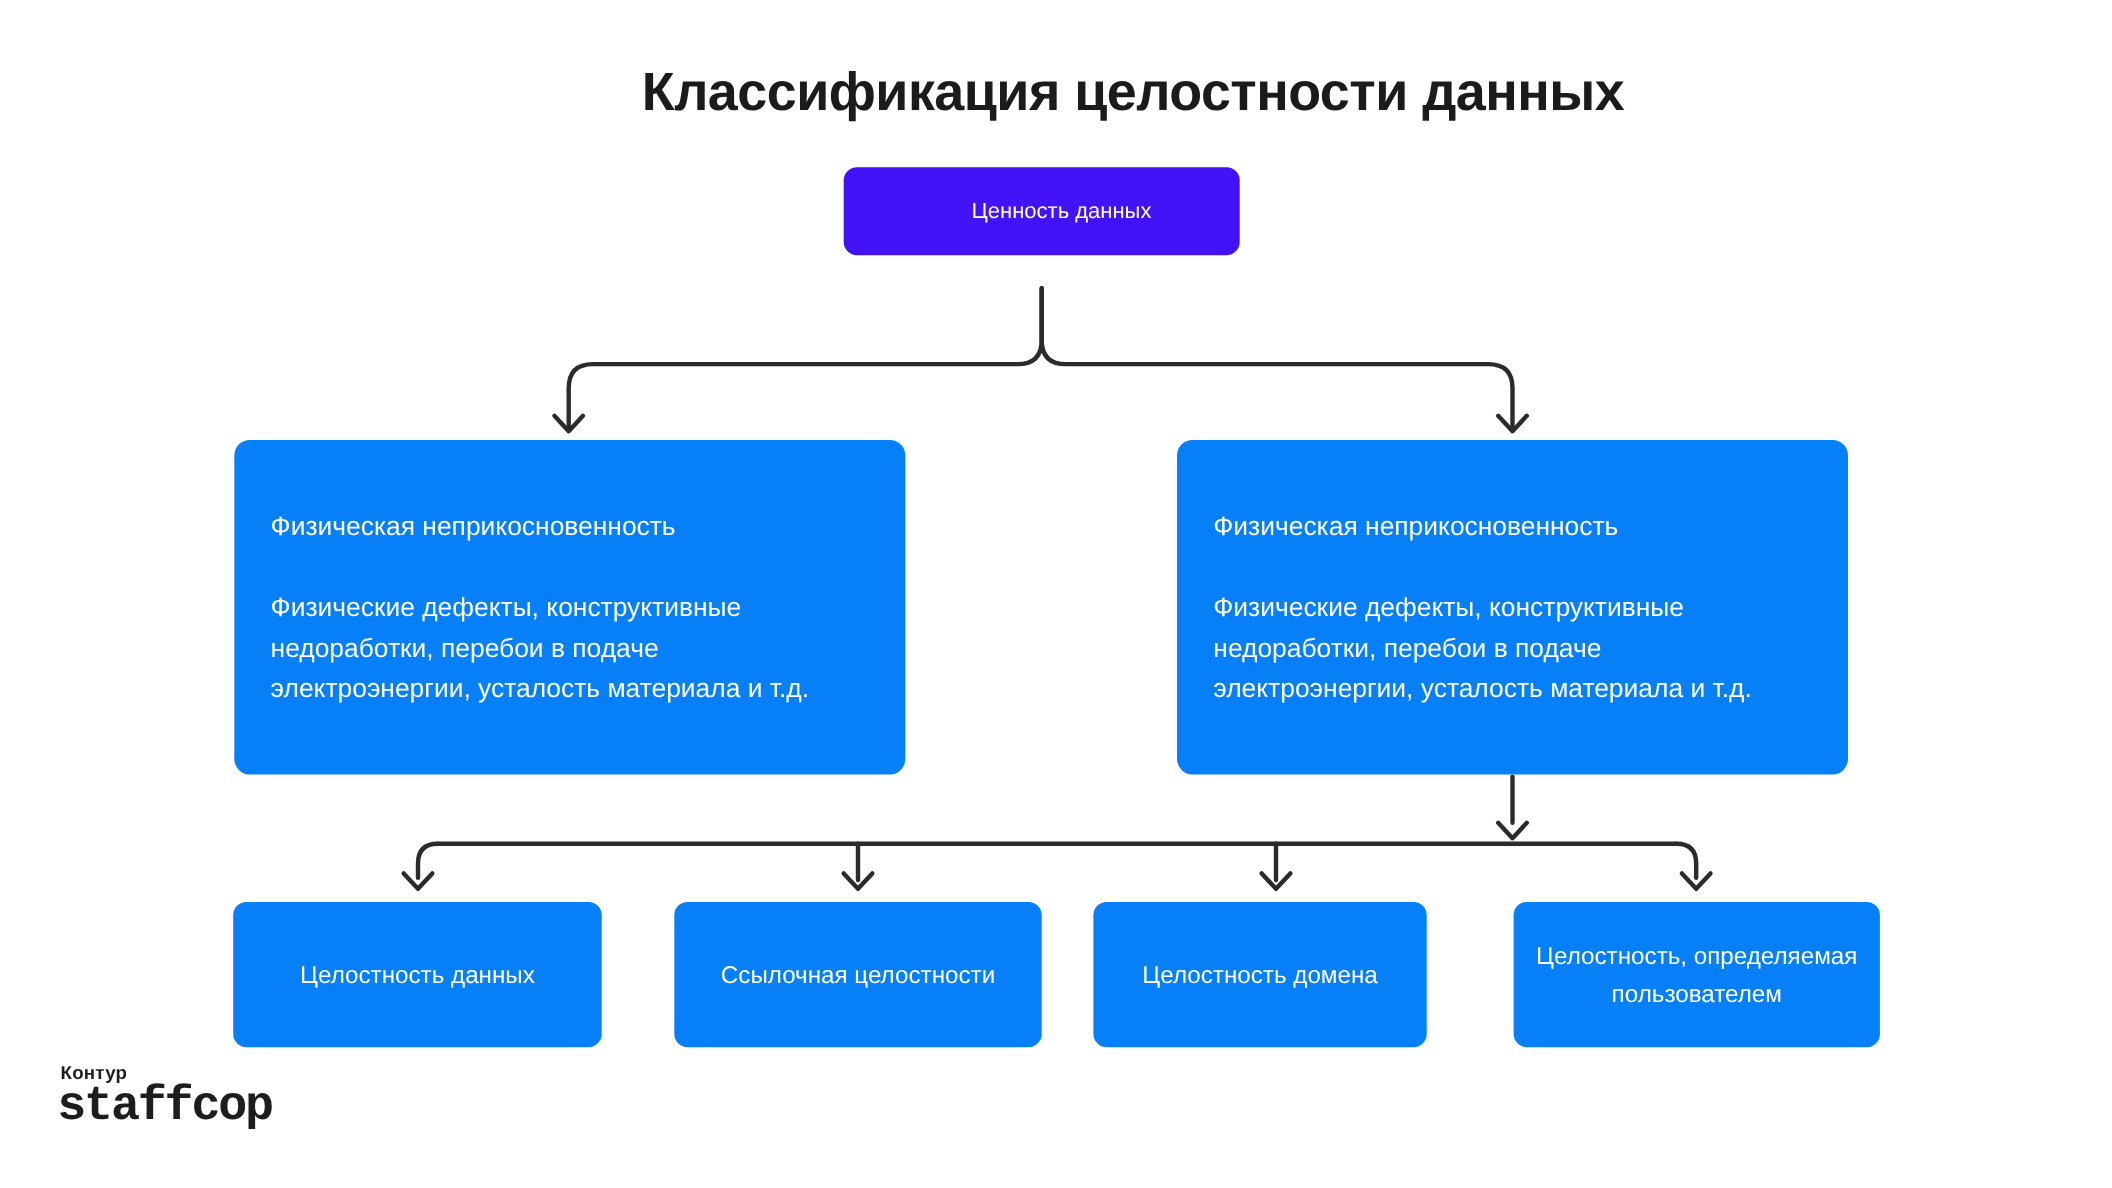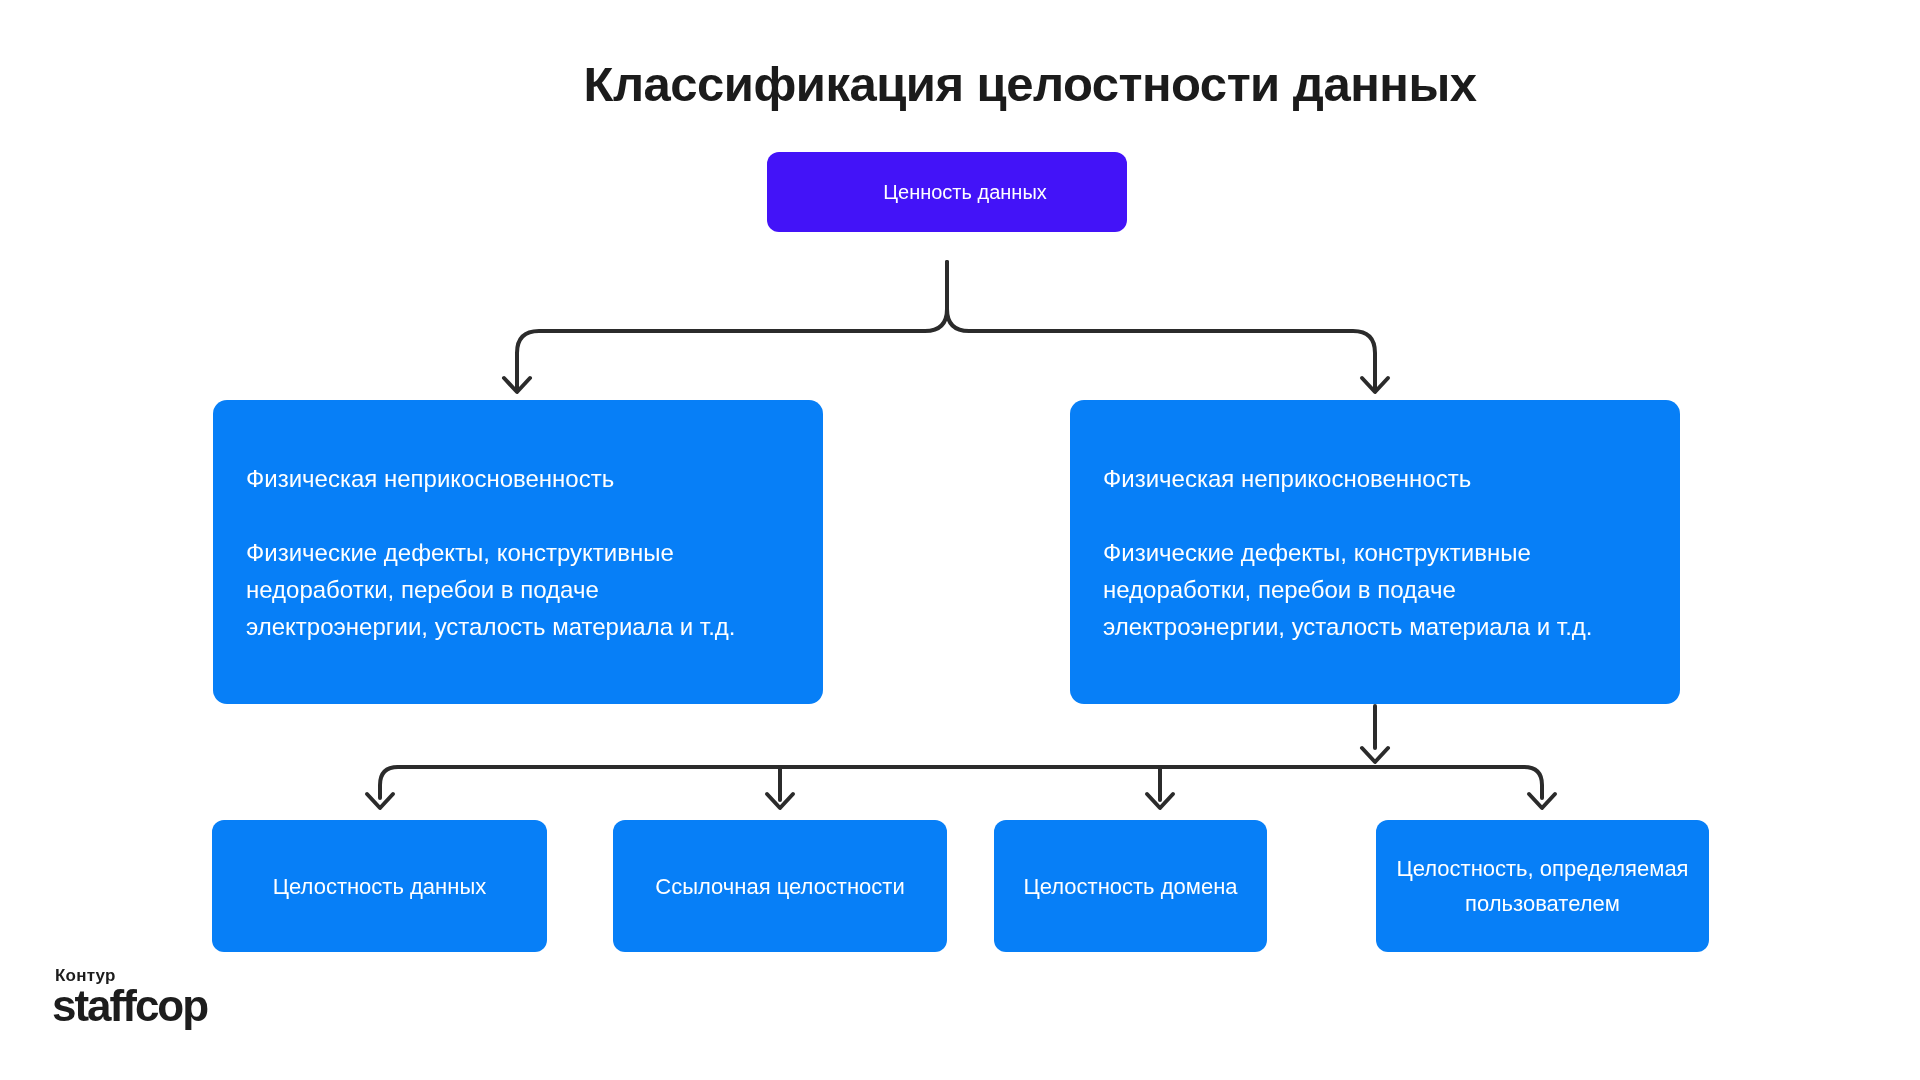--- a/index.html
+++ b/index.html
@@ -77,38 +77,38 @@
     border-radius:12px;
     font-size:22px;
     line-height:35px;
     font-weight:500;
     text-align:center;
     padding:0 14px;
     white-space:pre-line;
   }
   .leaf-1{left:212px;width:335px;}
   .leaf-2{left:613px;width:334px;}
-  .leaf-3{left:994px;width:273px;}
+  .leaf-3{left:994px;width:303px;}
   .leaf-4{left:1376px;width:333px;}
 
   .logo{
     position:absolute;
     left:52px;top:966px;
     color:#1d1d1d;
   }
   .logo-top{
     display:block;
     font-size:17px;
     font-weight:600;
     letter-spacing:0.2px;
     margin-left:3px;
   }
   .logo-bottom{
     display:block;
-    font-family:Liberation Sans, sans-serif;
+    font-family:Liberation Mono, monospace;
     font-weight:bold;
     font-size:44px;
     line-height:40px;
     letter-spacing:-2px;
   }
 </style>
 </head>
 <body>
 
 <div class="canvas">

